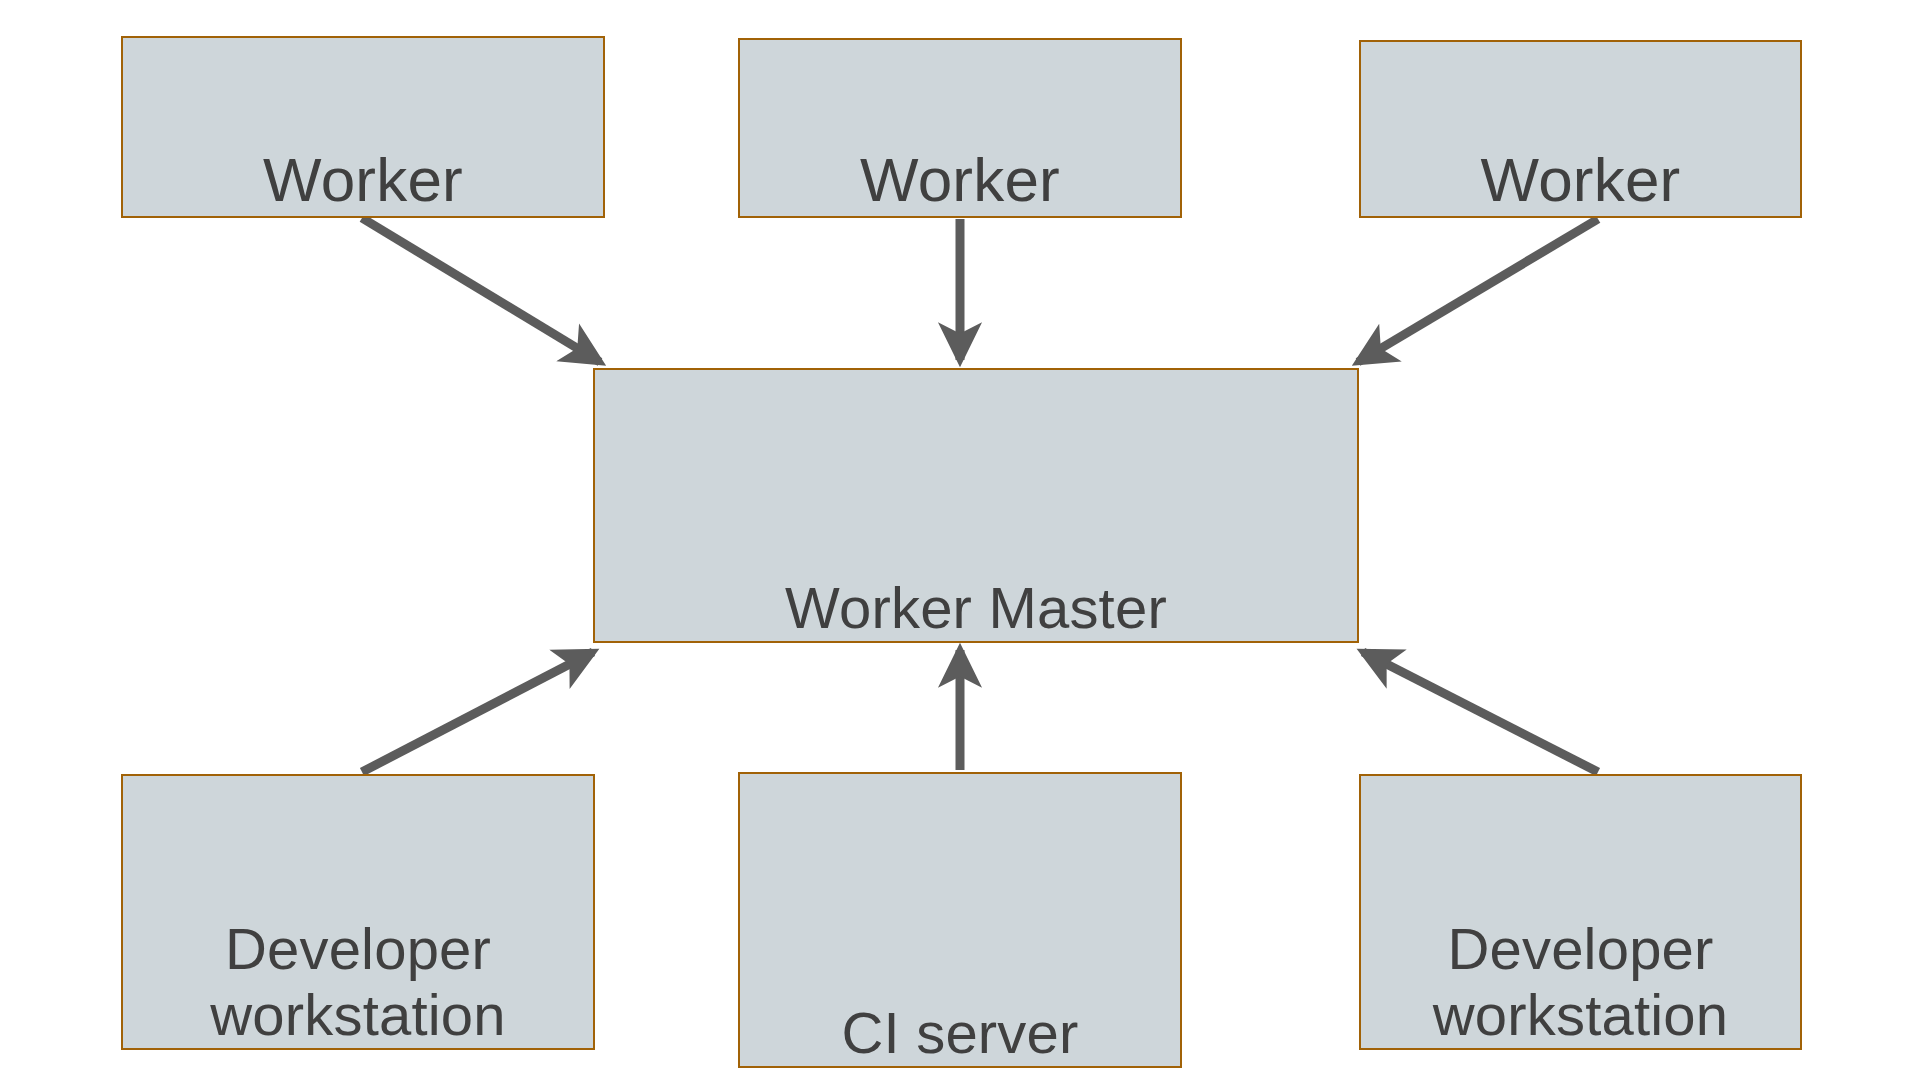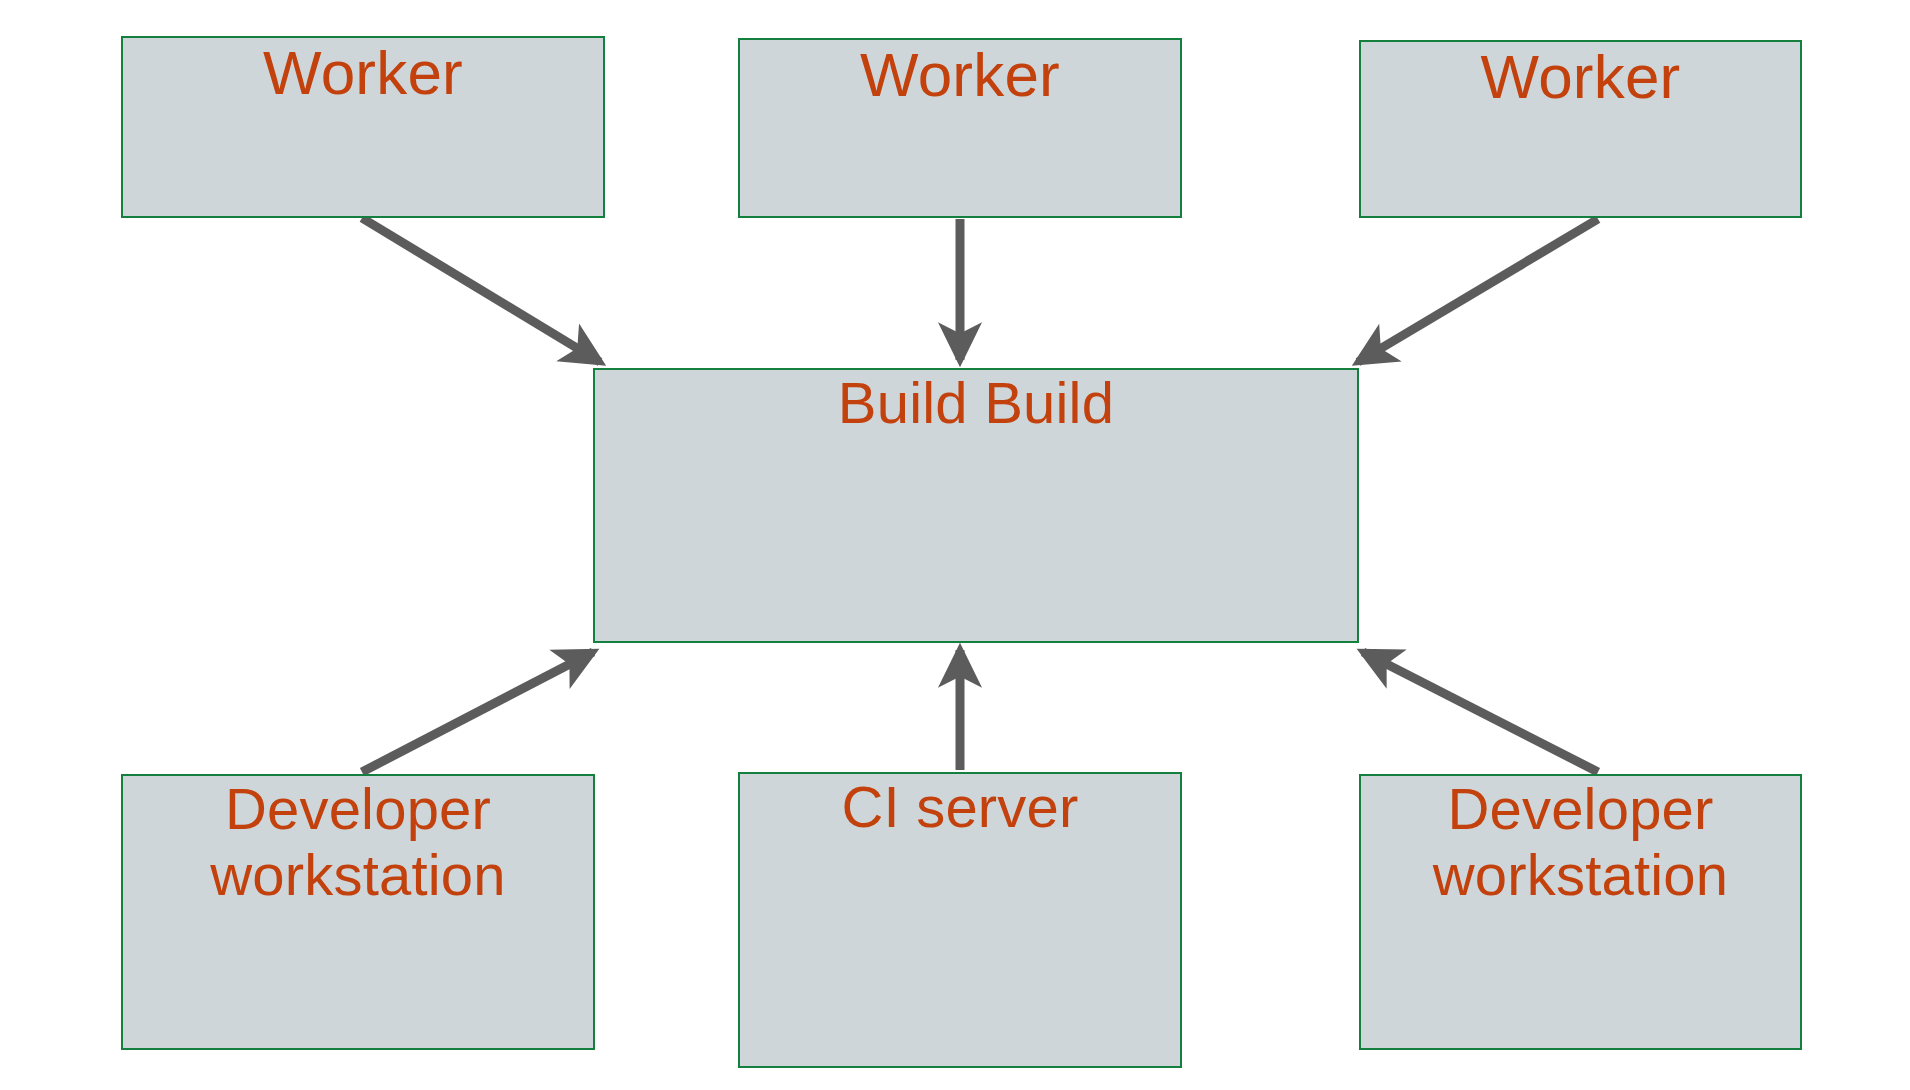--- a/index.html
+++ b/index.html
@@ -23,26 +23,26 @@
     left: 0;
     top: 0;
     width: 1910px;
     height: 1090px;
     pointer-events: none;
   }
   .node {
     position: absolute;
     box-sizing: border-box;
     background: #ced6da;
-    border: 2px solid #15803d;
+    border: 2px solid #a16207;
     display: flex;
-    align-items: flex-start;
+    align-items: flex-end;
     justify-content: center;
     text-align: center;
-    color: #c2410c;
+    color: #404040;
     font-weight: 400;
     line-height: 1.14;
     letter-spacing: 0.2px;
     white-space: pre-line;
     z-index: 2;
   }
   .node-label {
     display: block;
     white-space: pre-line;
   }
@@ -100,21 +100,21 @@
 
   <div class="node" id="node-worker-2">
     <span class="node-label">Worker</span>
   </div>
 
   <div class="node" id="node-worker-3">
     <span class="node-label">Worker</span>
   </div>
 
   <div class="node" id="node-build-master">
-    <span class="node-label">Build Build</span>
+    <span class="node-label">Worker Master</span>
   </div>
 
   <div class="node" id="node-dev-workstation-1">
     <span class="node-label">Developer
 workstation</span>
   </div>
 
   <div class="node" id="node-ci-server">
     <span class="node-label">CI server</span>
   </div>

